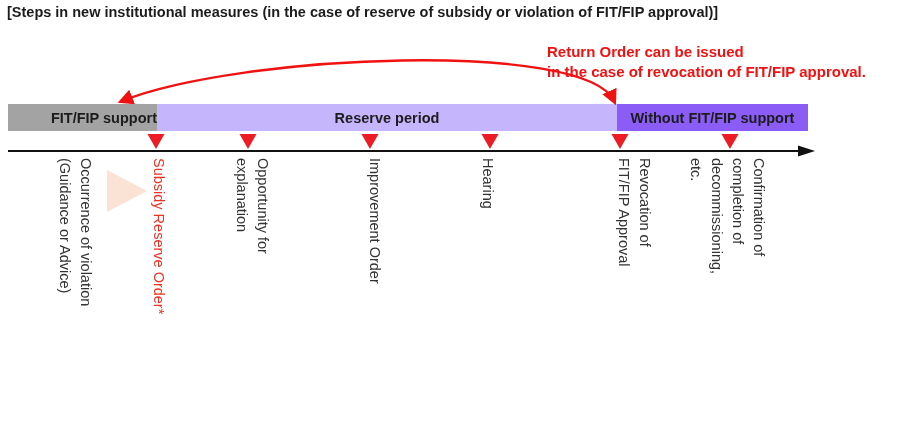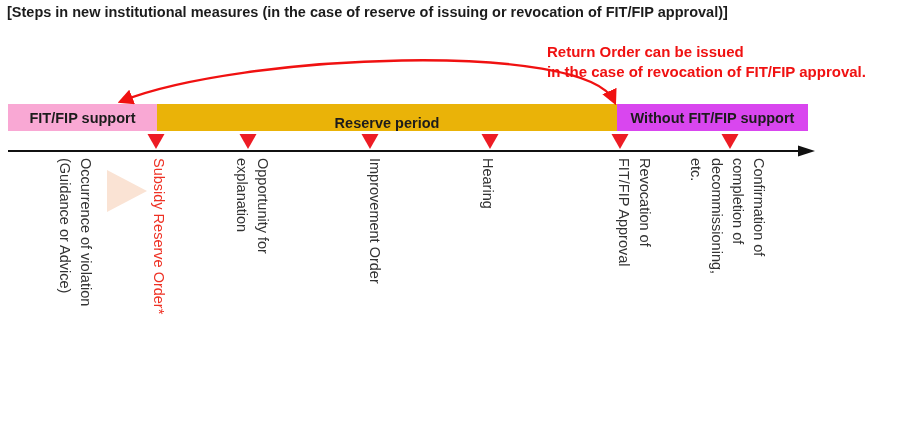--- a/index.html
+++ b/index.html
@@ -83,35 +83,35 @@
     line-height:1.25;
     color:var(--text-gray);
     white-space:pre-line;
   }
 </style>
 </head>
 <body>
 
 <div class="canvas">
 
-  <div class="title">[Steps in new institutional measures (in the case of reserve of issuing or revocation of FIT/FIP approval)]</div>
+  <div class="title">[Steps in new institutional measures (in the case of reserve of subsidy or violation of FIT/FIP approval)]</div>
 
   <div class="annotation">
     <div>Return Order can be issued</div>
     <div>in the case of revocation of FIT/FIP approval.</div>
   </div>
 
   <div class="phase-bar">
-    <div class="phase-seg seg0" style="background: #f9a8d4;">
+    <div class="phase-seg seg0" style="background: #a3a3a3; justify-content: flex-end;">
       <span>FIT/FIP support</span>
     </div>
-    <div class="phase-seg seg1" style="background: #eab308; align-items: flex-end;">
+    <div class="phase-seg seg1" style="background: #c4b5fd;">
       <span>Reserve period</span>
     </div>
-    <div class="phase-seg seg2" style="background: #d946ef;">
+    <div class="phase-seg seg2" style="background: #8b5cf6;">
       <span>Without FIT/FIP support</span>
     </div>
   </div>
 
   <svg class="overlay-svg" viewBox="0 0 905 424" xmlns="http://www.w3.org/2000/svg">
     <defs>
       <marker id="redArrow" viewBox="0 0 10 10" refX="7" refY="5" markerWidth="6.5" markerHeight="6.5" orient="auto-start-reverse">
         <path d="M0,0 L10,5 L0,10 z" style="fill:var(--red)"></path>
       </marker>
     </defs>

